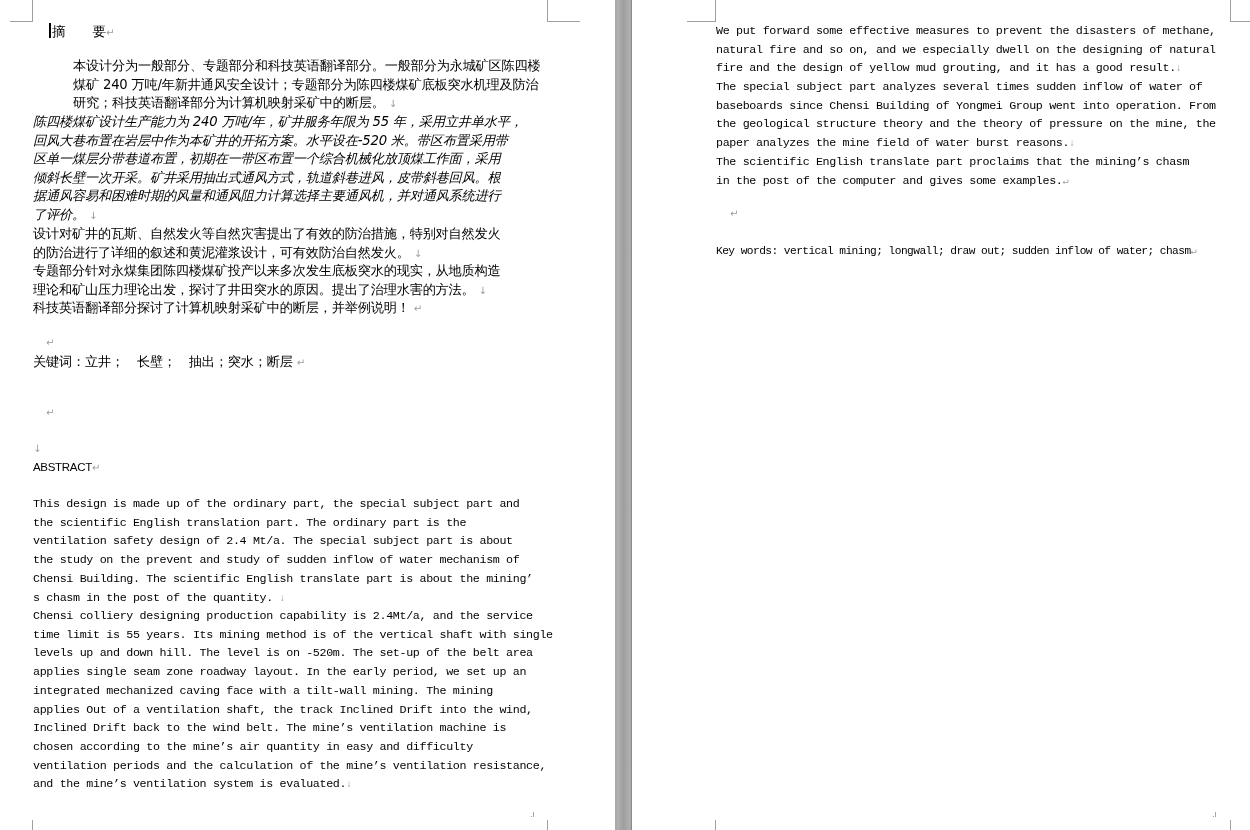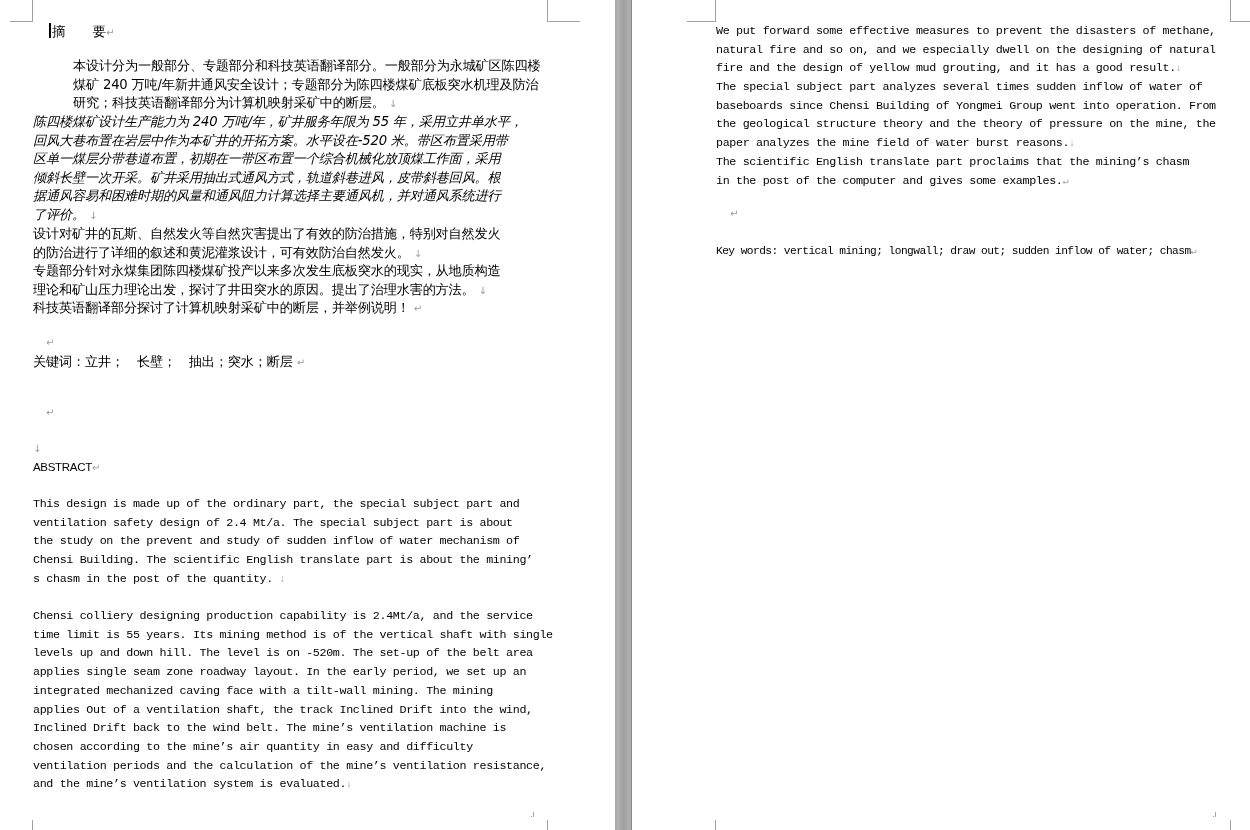--- a/index.html
+++ b/index.html
@@ -94,20 +94,21 @@
 
   <div class="pm" style="position:absolute;left:46px;top:407px;">↵</div>
   <div class="pm" style="position:absolute;left:33px;top:443px;">↓</div>
 
   <div style="position:absolute;left:33px;top:461px;font-family:Liberation Sans, sans-serif;font-size:11.5px;letter-spacing:-0.3px;">
     <span>ABSTRACT</span><span class="pm">↵</span>
   </div>
 
   <div class="para-en" style="left:33px;top:495px;width:520px;">
     <span class="line">This design is made up of the ordinary part, the special subject part and</span>
+    <span class="line">the scientific English translation part. The ordinary part is the</span>
     <span class="line">ventilation safety design of 2.4 Mt/a. The special subject part is about</span>
     <span class="line">the study on the prevent and study of sudden inflow of water mechanism of</span>
     <span class="line">Chensi Building. The scientific English translate part is about the mining’</span>
     <span class="line"><span>s chasm in the post of the quantity.</span> <span class="pm">↓</span></span>
   </div>
 
   <div class="para-en" style="left:33px;top:607px;width:520px;">
     <span class="line">Chensi colliery designing production capability is 2.4Mt/a, and the service</span>
     <span class="line">time limit is 55 years. Its mining method is of the vertical shaft with single</span>
     <span class="line">levels up and down hill. The level is on -520m. The set-up of the belt area</span>

